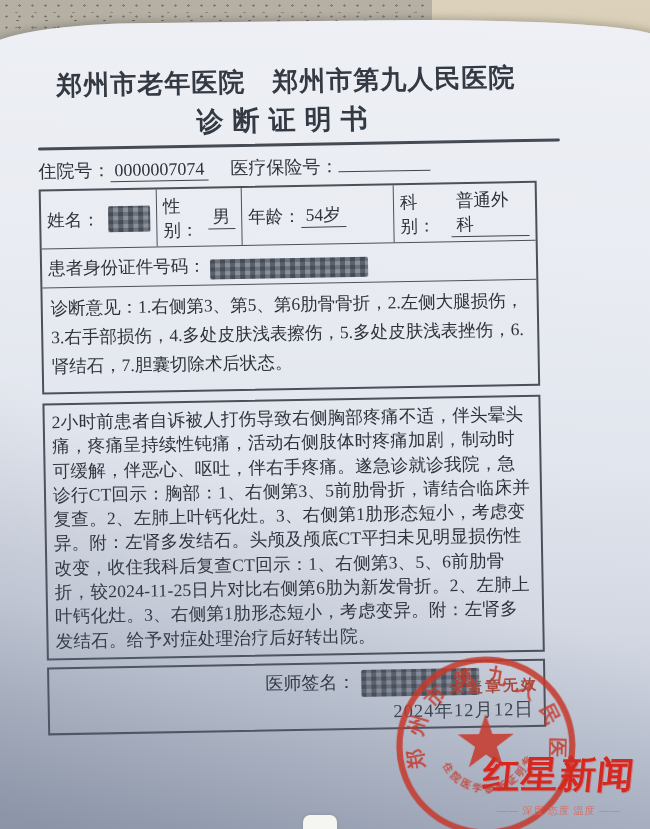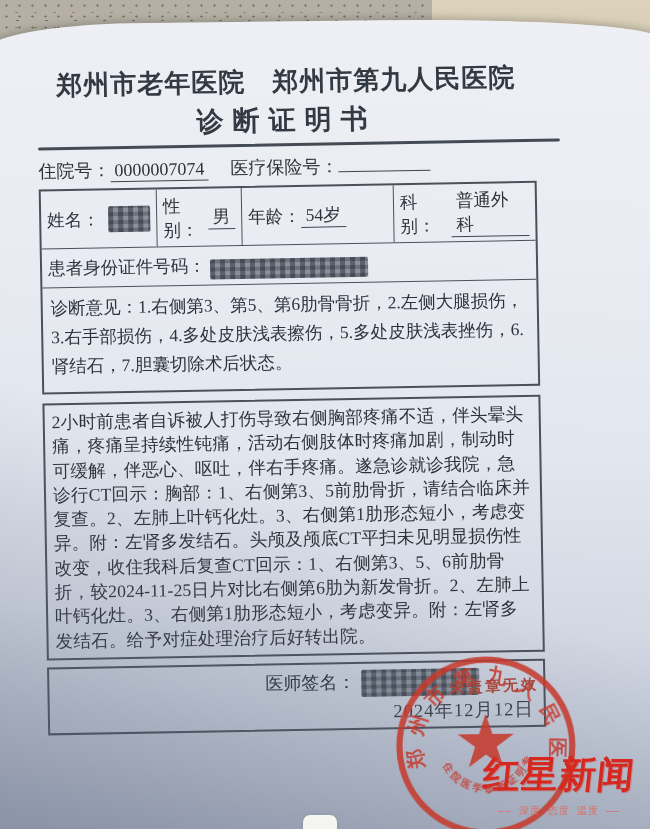--- a/index.html
+++ b/index.html
@@ -84,21 +84,21 @@
   }
   .seal{position:absolute; left:400px; top:632px; z-index:4; opacity:0.86; filter:blur(0.4px);}
   
   .watermark{position:absolute; left:470px; top:750px; width:178px; text-align:center; z-index:8;}
   .wm-brand{
     font-family:"Liberation Sans","DejaVu Sans",sans-serif;
     font-size:37px; font-weight:900; color:#d6281e; transform:skewX(-6deg);
     white-space:nowrap; text-shadow:1px 1px 0 rgba(214,40,30,0.35); letter-spacing:1px;
   }
   .wm-tagline{
-    font-family:Liberation Mono, monospace;
+    font-family:Liberation Serif, serif;
     font-size:10px; color:#dd6c60; margin-top:4px; white-space:nowrap; letter-spacing:1px;
   }
   .bottom-object{
     position:absolute; left:303px; top:815px; width:34px; height:18px;
     background:#f5f5f2; border-radius:7px 7px 3px 3px; z-index:6;
     box-shadow:0 0 3px rgba(120,120,120,0.5);
   }
 </style>
 </head>
 <body>

